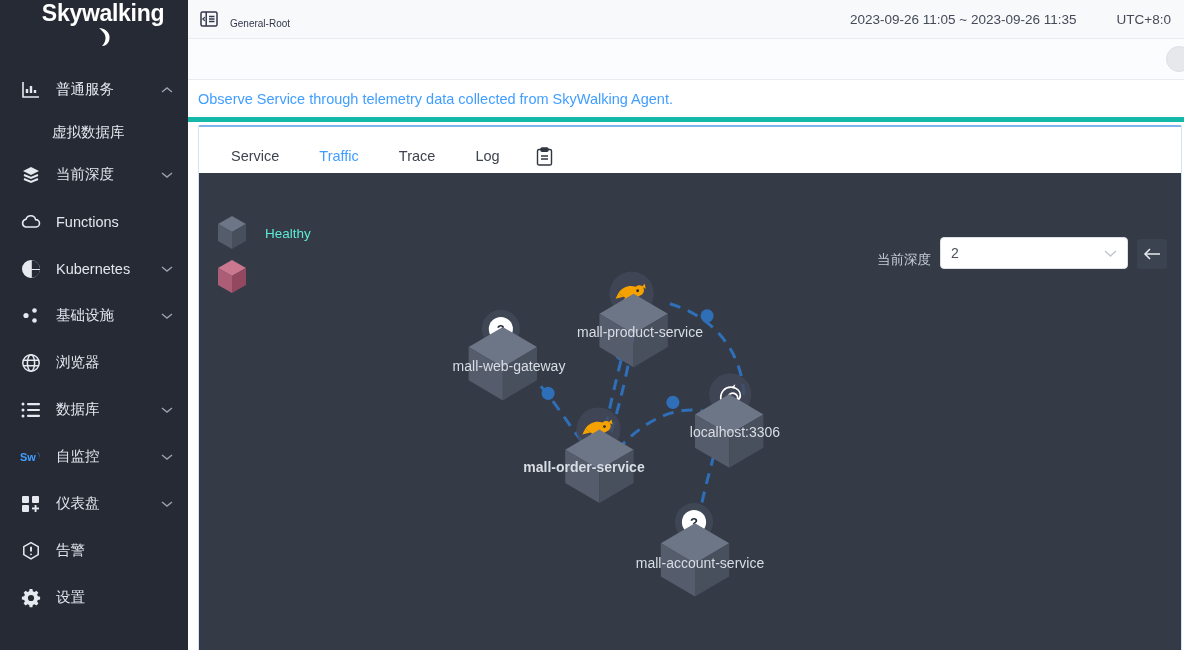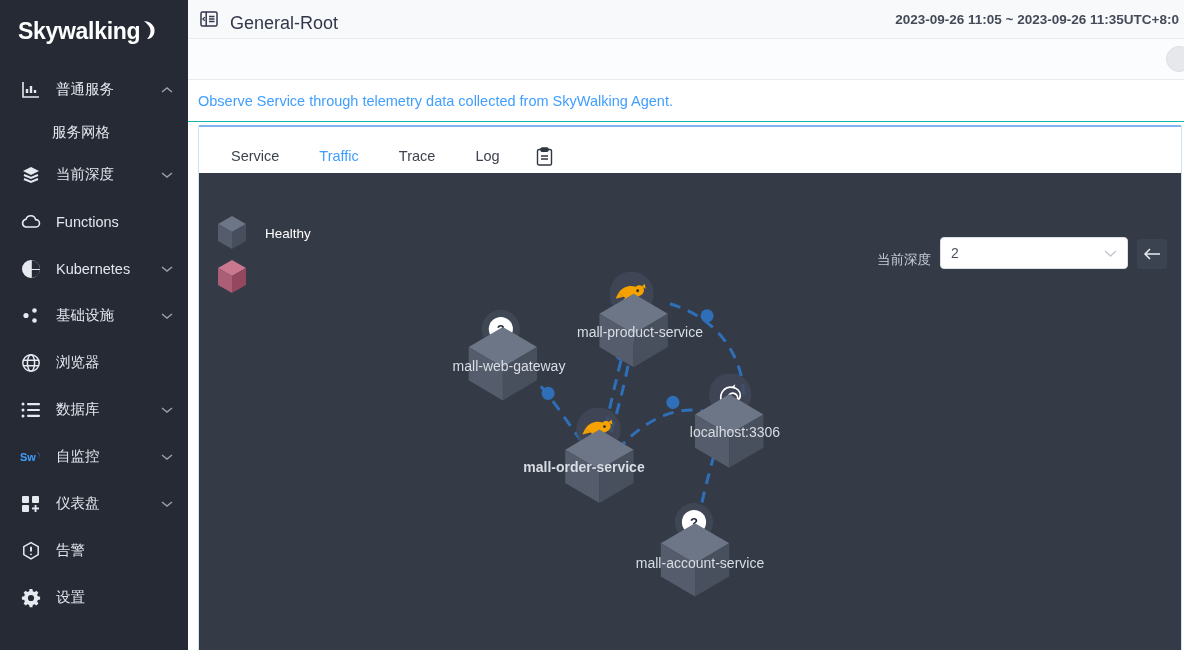--- a/index.html
+++ b/index.html
@@ -16,20 +16,21 @@
   .sidebar {
     width:188px; height:650px; flex:0 0 188px;
     background:#252a35;
     color:#c7ccd6;
     overflow:hidden;
     position:relative;
   }
   .brand {
     height:62px; display:flex; align-items:center;
     padding-left:18px;
+    flex-direction:column;
   }
   .brand-text {
     font-size:23px; font-weight:bold; color:#ffffff;
     letter-spacing:-0.3px; position:relative;
     font-family:"Liberation Sans", sans-serif;
   }
   .brand-moon { margin-left:1px; display:inline-block; vertical-align:-1px; }
 
   .nav { padding-top:4px; }
   .nav-item {
@@ -60,43 +61,42 @@
   .topbar {
     height:39px; background:#f7f9fb;
     border-bottom:1px solid #e8ebf0;
     display:flex; align-items:center; padding:0 0 0 10px;
     position:relative;
   }
   .collapse-btn {
     width:22px; height:22px; display:flex; align-items:center;
     justify-content:center; cursor:pointer; color:#3d444f; flex:0 0 22px;
   }
-  .topbar-title { margin-left:10px; font-size:18px; color:#33374a;margin-top:8px; }
+  .topbar-title { margin-left:10px; font-size:10px; color:#33374a;margin-top:8px; }
   .topbar-right {
     margin-left:auto; display:flex; align-items:center;
-    padding-right:5px; font-size:13.5px; color:#444a57;
+    gap:40px; padding-right:13px; font-size:13.5px; color:#444a57;
     white-space:nowrap;
-    font-weight:bold;
   }
   .tz { padding-right:0; }
 
   .subbar {
     height:41px; background:#fbfcfd; border-bottom:1px solid #e8ebf0;
     position:relative;
   }
   .subbar-btn {
     position:absolute; right:-8px; top:7px;
     width:26px; height:26px; border-radius:50%;
     background:#e6e8ec; border:1px solid #dcdfe6;
   }
 
   .desc-bar {
     height:42px; display:flex; align-items:center;
     padding-left:10px; background:#ffffff;
-    border-bottom:1px solid #14b8a6;
+    border-bottom:5px solid #14b8a6;
   }
   .desc-text { color:#409eff; font-size:14.5px; }
 
   .panel {
     margin:3px 2px 0 10px; border:1px solid #cfe2f7; border-top:2px solid #7fb6ef;
     border-radius:2px; background:#fff; height:604px; position:relative;
   }
   .tabs {
     height:59px; display:flex; align-items:center; padding-left:12px;
     gap:0px; border-bottom:1px solid #eef1f5;
@@ -108,21 +108,21 @@
   .tab.active { color:#409eff; }
   .tab-ico { padding:0 16px; display:flex; align-items:center; cursor:pointer; color:#303640; }
 
   
   .topo {
     position:absolute; left:0; right:0; top:46px; bottom:0;
     background:#343a46; overflow:hidden;
   }
   .legend { position:absolute; left:16px; top:38px; }
   .legend-row { display:flex; align-items:center; height:44px; }
-  .legend-label { margin-left:16px; color:#ffffff; font-size:13.5px; white-space:nowrap; }
+  .legend-label { margin-left:16px; color:#5eead4; font-size:13.5px; white-space:nowrap; }
 
   .depth-ctl {
     position:absolute; right:14px; top:64px;
     display:flex; align-items:flex-end; gap:9px;
   }
   .depth-label { color:#c9cfda; font-size:13.5px; white-space:nowrap; }
   .depth-select {
     width:188px; height:32px; background:#fff; border:1px solid #dcdfe6;
     border-radius:4px; display:flex; align-items:center;
     padding:0 10px; font-size:14px; color:#4c5260; position:relative;
@@ -167,21 +167,21 @@
           </svg>
         </span>
         <span class="nav-label">普通服务</span>
         <span class="nav-caret">
           <svg width="12" height="8" viewBox="0 0 12 8">
               <path d="M1 6 L6 2 L11 6" stroke="#9aa2b1" stroke-width="1.4" fill="none"></path>
             </svg>
         </span>
       </div>
       <div class="sub-item">
-        <span>服务网格</span>
+        <span>虚拟数据库</span>
       </div>
 
       <div class="nav-item">
         <span class="nav-ico">
           <svg width="20" height="20" viewBox="0 0 20 20" fill="none" stroke="#e6e9ef" stroke-width="1.5">
             <path d="M10 2 L18 6 L10 10 L2 6 Z" fill="#e6e9ef" stroke="none"></path>
             <path d="M3 10 L10 13 L17 10" stroke-width="2"></path>
             <path d="M3 14 L10 17 L17 14" stroke-width="2"></path>
           </svg>
         </span>

